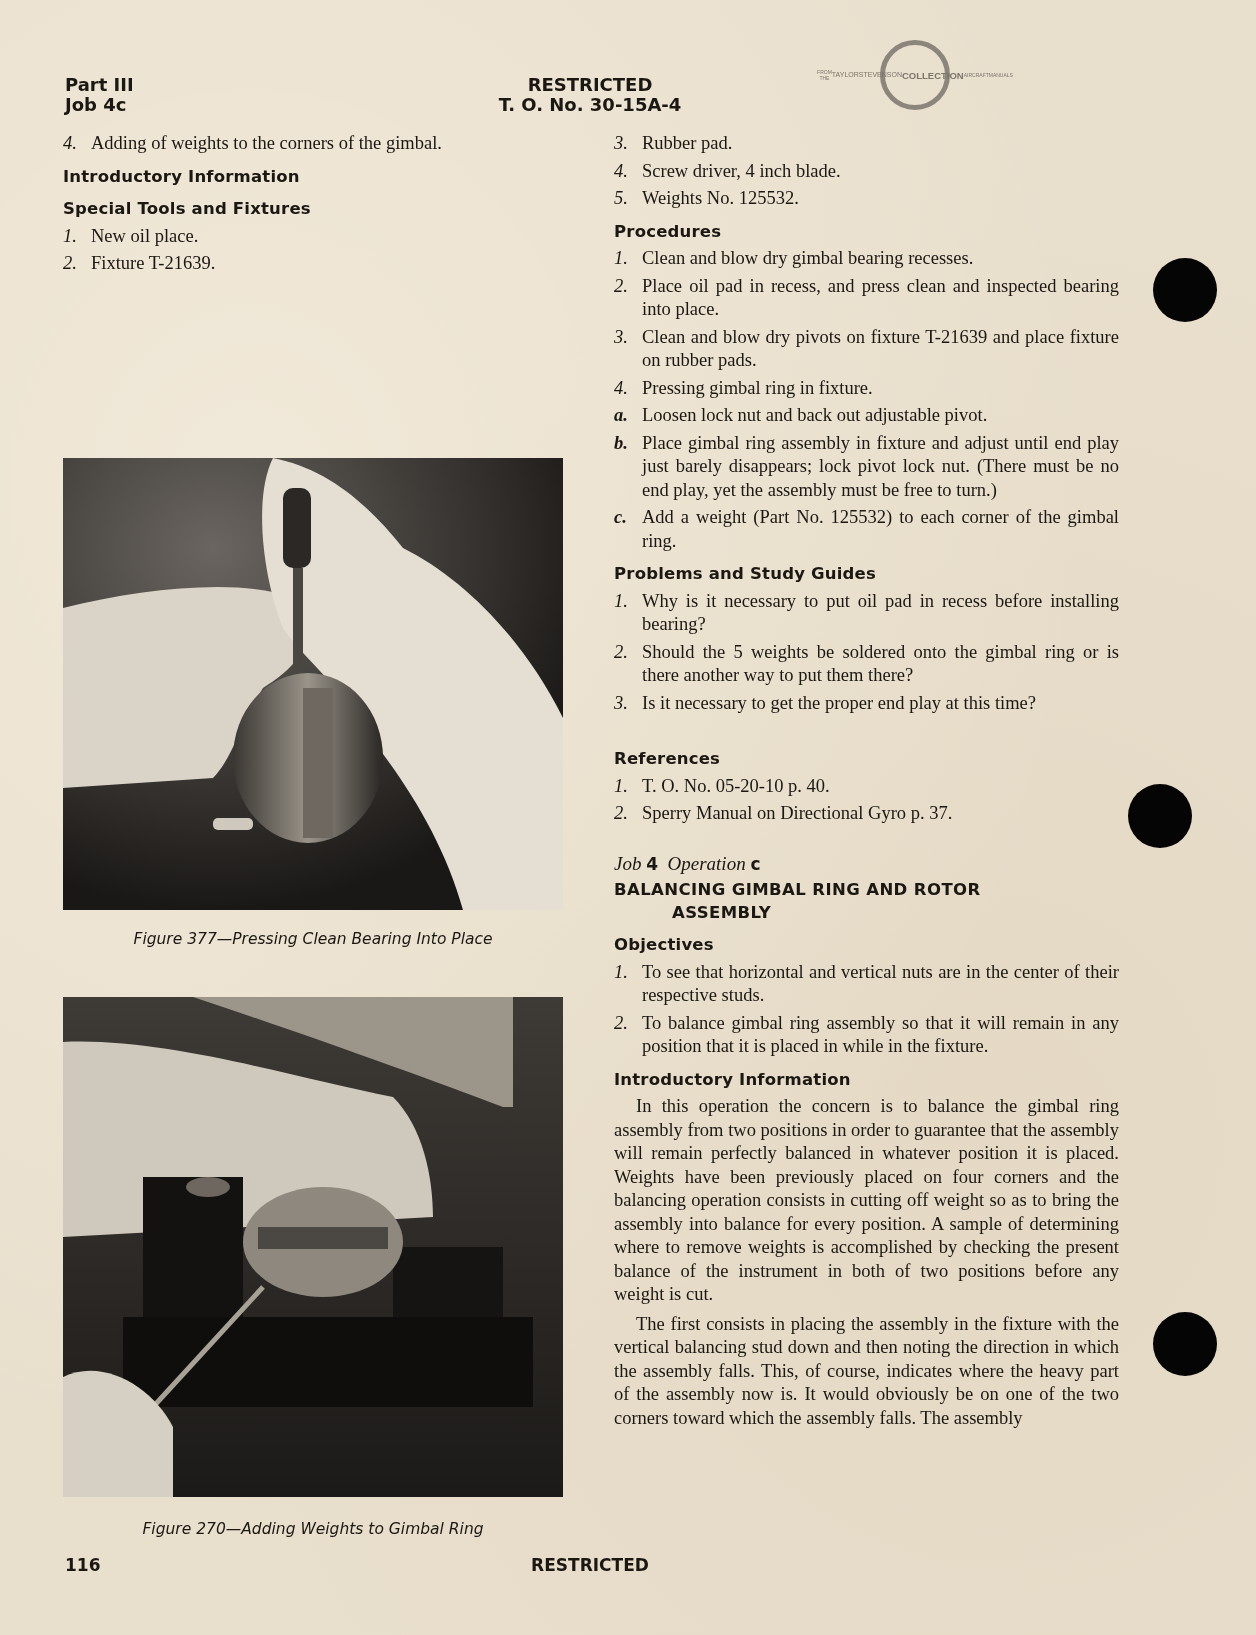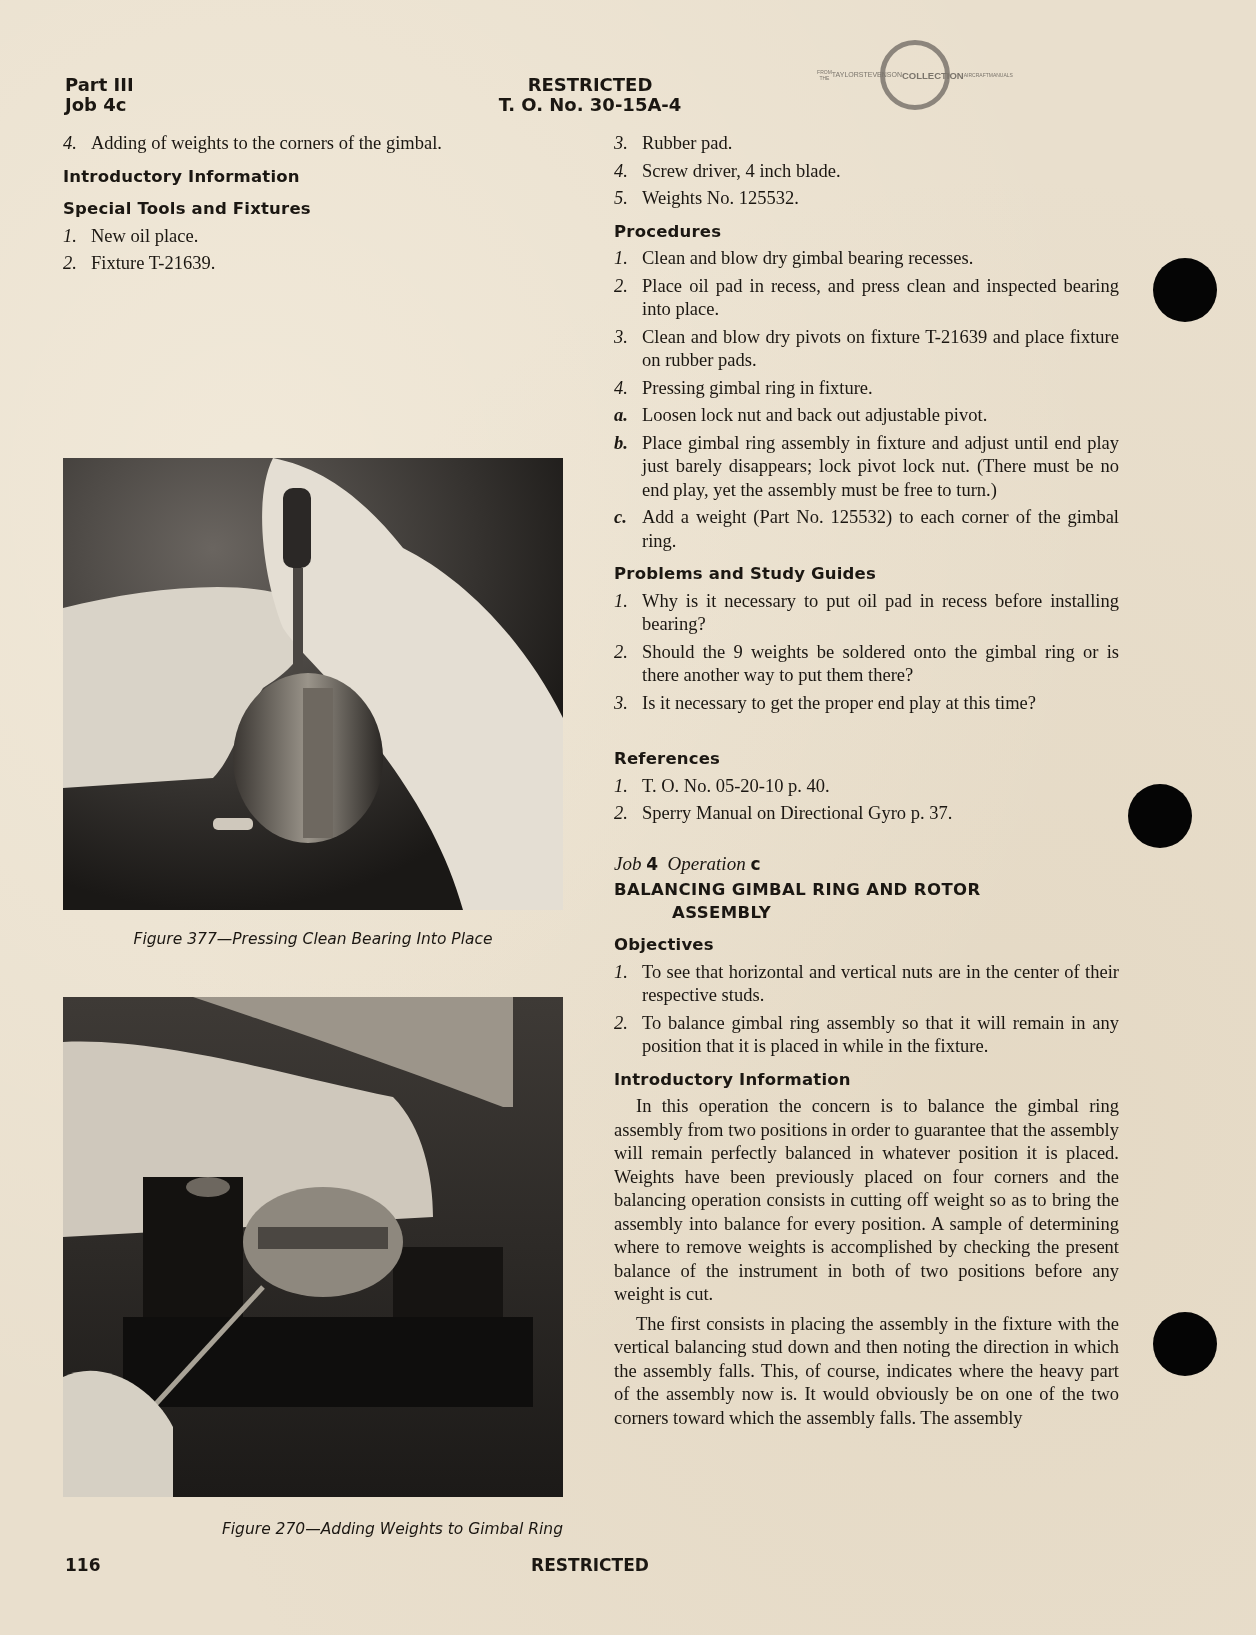--- a/index.html
+++ b/index.html
@@ -51,21 +51,21 @@
     .job-line b { font-family: "DejaVu Sans", sans-serif; font-weight: bold; font-size: 17px; }
     .op-title { font-family: "DejaVu Sans", "Liberation Sans", sans-serif; font-weight: bold; font-size: 16.5px; line-height: 23px; letter-spacing: 0.4px; margin: 0 0 8px 0; }
     .op-title .second { display: block; padding-left: 58px; }
 
     
     .photo { position: absolute; overflow: hidden; background: #1e1c1a; }
     .fig1 { left: 63px; top: 458px; width: 500px; height: 452px; }
     .fig2 { left: 63px; top: 997px; width: 500px; height: 500px; }
     .caption { position: absolute; font-family: "DejaVu Sans", "Liberation Sans", sans-serif; font-style: italic; font-size: 15.5px; text-align: center; }
     .cap1 { left: 63px; width: 500px; top: 930px; }
-    .cap2 { left: 63px; width: 500px; top: 1520px; text-align: right; }
+    .cap2 { left: 63px; width: 500px; top: 1520px; }
 
     
     .page-num { left: 65px; top: 1555px; font-family: "DejaVu Sans", sans-serif; font-weight: bold; font-size: 17px; }
     .foot-center { left: 460px; width: 260px; top: 1555px; text-align: center; font-family: "DejaVu Sans", sans-serif; font-weight: bold; font-size: 17px; }
   </style>
 </head>
 <body>
 
 <div class="abs hdr-left sans">
   <div>Part III</div>
@@ -163,21 +163,21 @@
   <div class="item"><span class="num">1.</span><span>Clean and blow dry gimbal bearing recesses.</span></div>
   <div class="item"><span class="num">2.</span><span>Place oil pad in recess, and press clean and inspected bearing into place.</span></div>
   <div class="item"><span class="num">3.</span><span>Clean and blow dry pivots on fixture T-21639 and place fixture on rubber pads.</span></div>
   <div class="item"><span class="num">4.</span><span>Pressing gimbal ring in fixture.</span></div>
   <div class="sub" style="margin-left:0"><span class="num">a.</span><span>Loosen lock nut and back out adjustable pivot.</span></div>
   <div class="sub" style="margin-left:0"><span class="num">b.</span><span>Place gimbal ring assembly in fixture and adjust until end play just barely disappears; lock pivot lock nut. (There must be no end play, yet the assembly must be free to turn.)</span></div>
   <div class="sub" style="margin-left:0"><span class="num">c.</span><span>Add a weight (Part No. 125532) to each corner of the gimbal ring.</span></div>
 
   <div class="h">Problems and Study Guides</div>
   <div class="item"><span class="num">1.</span><span>Why is it necessary to put oil pad in recess before installing bearing?</span></div>
-  <div class="item"><span class="num">2.</span><span>Should the 9 weights be soldered onto the gimbal ring or is there another way to put them there?</span></div>
+  <div class="item"><span class="num">2.</span><span>Should the 5 weights be soldered onto the gimbal ring or is there another way to put them there?</span></div>
   <div class="item"><span class="num">3.</span><span>Is it necessary to get the proper end play at this time?</span></div>
 
   <div class="h" style="margin-top:32px">References</div>
   <div class="item"><span class="num">1.</span><span>T. O. No. 05-20-10 p. 40.</span></div>
   <div class="item"><span class="num">2.</span><span>Sperry Manual on Directional Gyro p. 37.</span></div>
 
   <div class="job-line">
     <i>Job</i>
     <b>4</b>
     &nbsp;<i>Operation</i>

